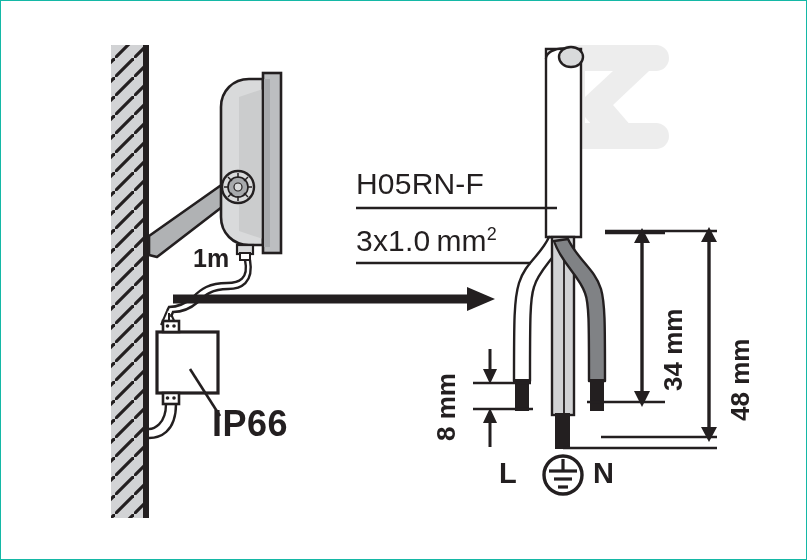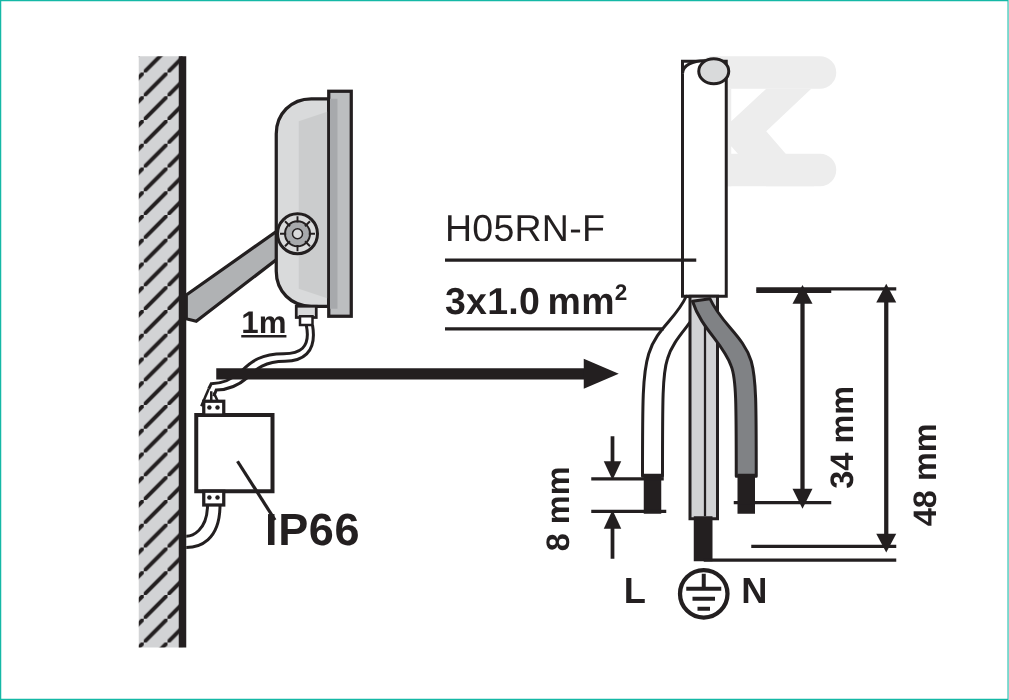--- a/index.html
+++ b/index.html
@@ -239,25 +239,25 @@
       <line x1="562" y1="458" x2="562" y2="470" stroke="#231f20" stroke-width="3.2"></line>
       <line x1="548" y1="470" x2="576" y2="470" stroke="#231f20" stroke-width="3.2"></line>
       <line x1="553" y1="478" x2="571" y2="478" stroke="#231f20" stroke-width="3.2"></line>
       <line x1="557" y1="486" x2="567" y2="486" stroke="#231f20" stroke-width="3.2"></line>
     </g>
 
   </svg>
 
   <div class="lbl lbl-cable-type" style="left:355px; top:168px;">H05RN-F</div>
 
-  <div class="lbl lbl-cable-spec" style="left:355px; top:224px;font-weight:bold;">
+  <div class="lbl lbl-cable-spec" style="left:355px; top:224px;">
     <span>3x1.0</span><span style="display:inline-block;width:6px;"></span><span>mm</span><span class="sup">2</span>
   </div>
 
-  <div class="lbl lbl-dist" style="left:192px; top:245px;text-decoration:underline;">1m</div>
+  <div class="lbl lbl-dist" style="left:192px; top:245px;">1m</div>
 
   <div class="lbl lbl-ip" style="left:211px; top:405px;">IP66</div>
 
   <div class="lbl lbl-rot" style="left:659px; top:390px;">34 mm</div>
 
   <div class="lbl lbl-rot" style="left:726px; top:420px;">48 mm</div>
 
   <div class="lbl lbl-rot" style="left:432px; top:440px;">8 mm</div>
 
   <div class="lbl lbl-term" style="left:498px; top:458px;">L</div>

